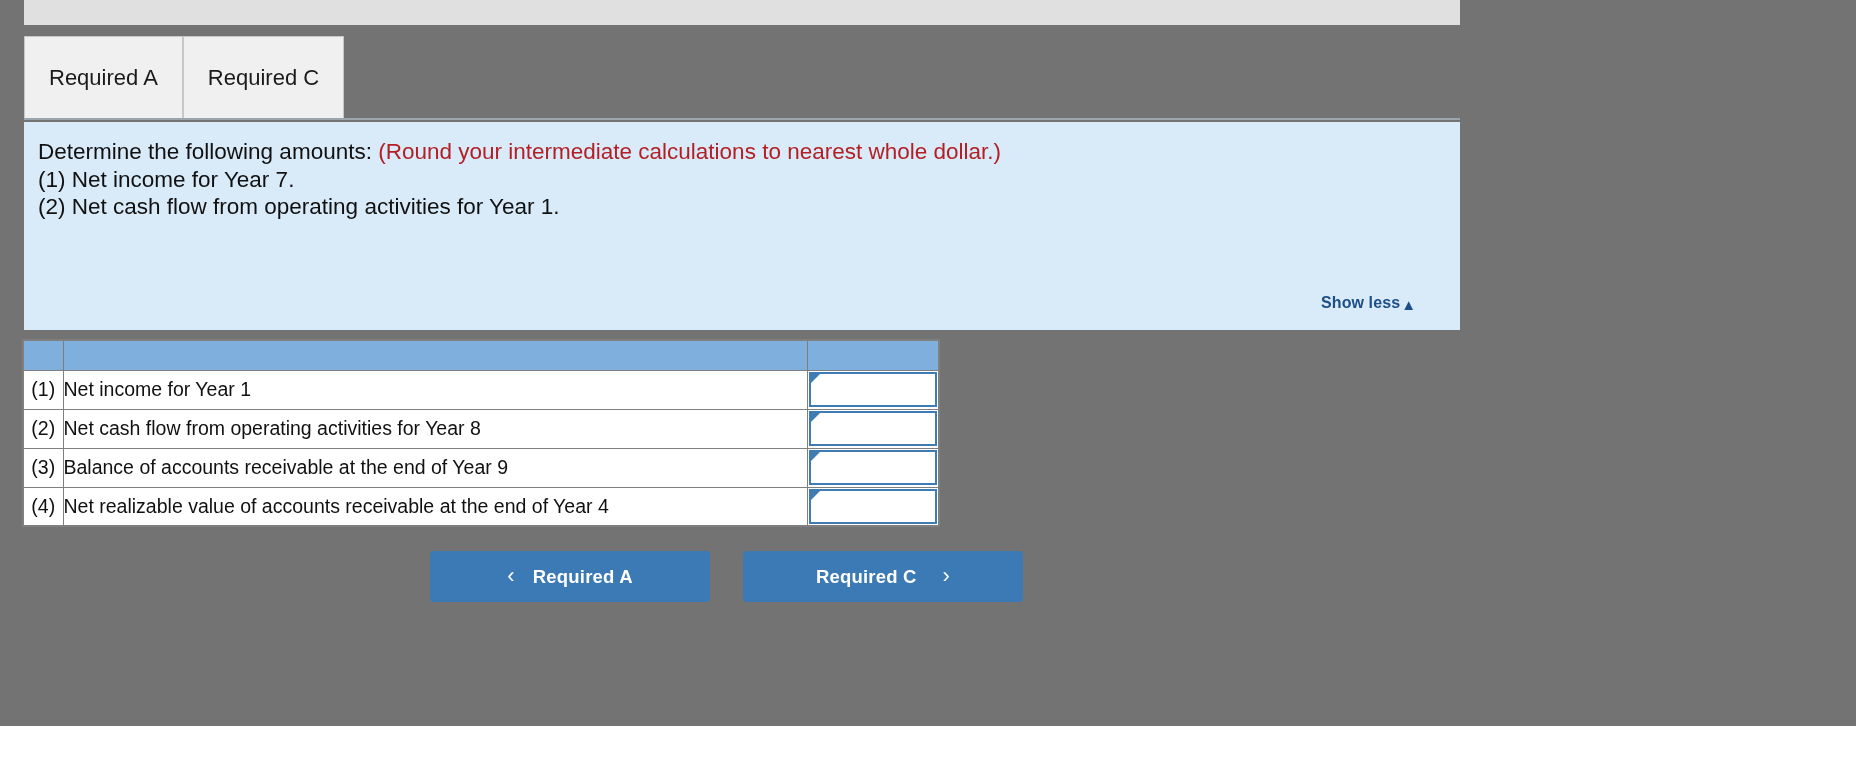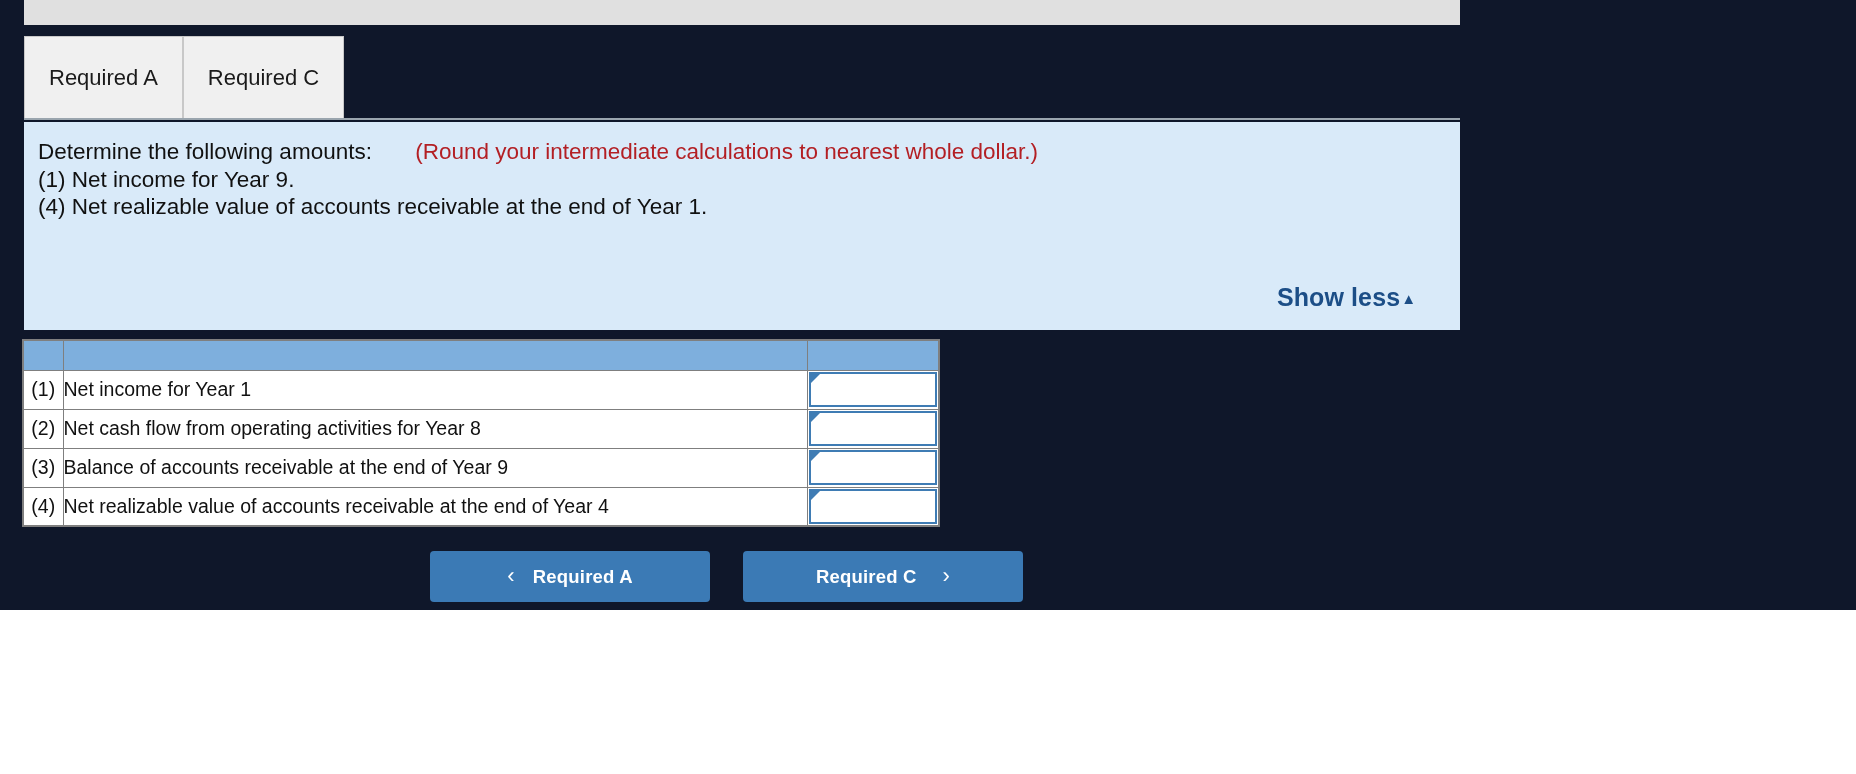--- a/index.html
+++ b/index.html
@@ -4,23 +4,23 @@
 <style>
   * { box-sizing: border-box; }
   html, body {
     margin: 0; padding: 0;
     background: #ffffff;
     font-family: "Liberation Sans", sans-serif;
   }
   #page {
     position: relative;
     width: 1856px;
-    height: 610px;
+    height: 726px;
     overflow: hidden;
-    background: #0f172a;
+    background: #737373;
   }
 
   
   .top-bar {
     position: absolute;
     left: 24px; top: 0px;
     width: 1436px; height: 25px;
     background: #e0e0e0;
   }
 
@@ -65,30 +65,29 @@
     padding: 16px 22px 0 14px;
   }
   .instr-line {
     font-size: 22.5px;
     line-height: 27.5px;
     color: #111111;
     white-space: nowrap;
   }
   .instr-red {
     color: #b31f24;
-    margin-left: 37px;
   }
   .show-less-wrap {
     position: absolute;
     right: 44px; bottom: 18px;
     display: flex;
     align-items: center;
   }
   .show-less {
-    font-size: 25px;
+    font-size: 16px;
     font-weight: bold;
     color: #1c4e87;
     letter-spacing: 0.1px;
     cursor: pointer;
     font-family: "Liberation Sans", sans-serif;
   }
   .show-less-caret {
     font-size: 15px;
     color: #1c4e87;
     margin-left: 1px;
@@ -213,22 +212,22 @@
     <div class="tab">
       <span>Required C</span>
     </div>
   </div>
 
   <div class="instructions">
     <div class="instr-line">
       <span>Determine the following amounts:</span>
       <span class="instr-red">(Round your intermediate calculations to nearest whole dollar.)</span>
     </div>
-    <div class="instr-line">(1) Net income for Year 9.</div>
-    <div class="instr-line">(4) Net realizable value of accounts receivable at the end of Year 1.</div>
+    <div class="instr-line">(1) Net income for Year 7.</div>
+    <div class="instr-line">(2) Net cash flow from operating activities for Year 1.</div>
 
     <div class="show-less-wrap">
       <span class="show-less">Show less</span>
       <span class="show-less-caret">▲</span>
     </div>
   </div>
 
   <table class="answer-table">
     <tbody>
       <tr class="header-row">

